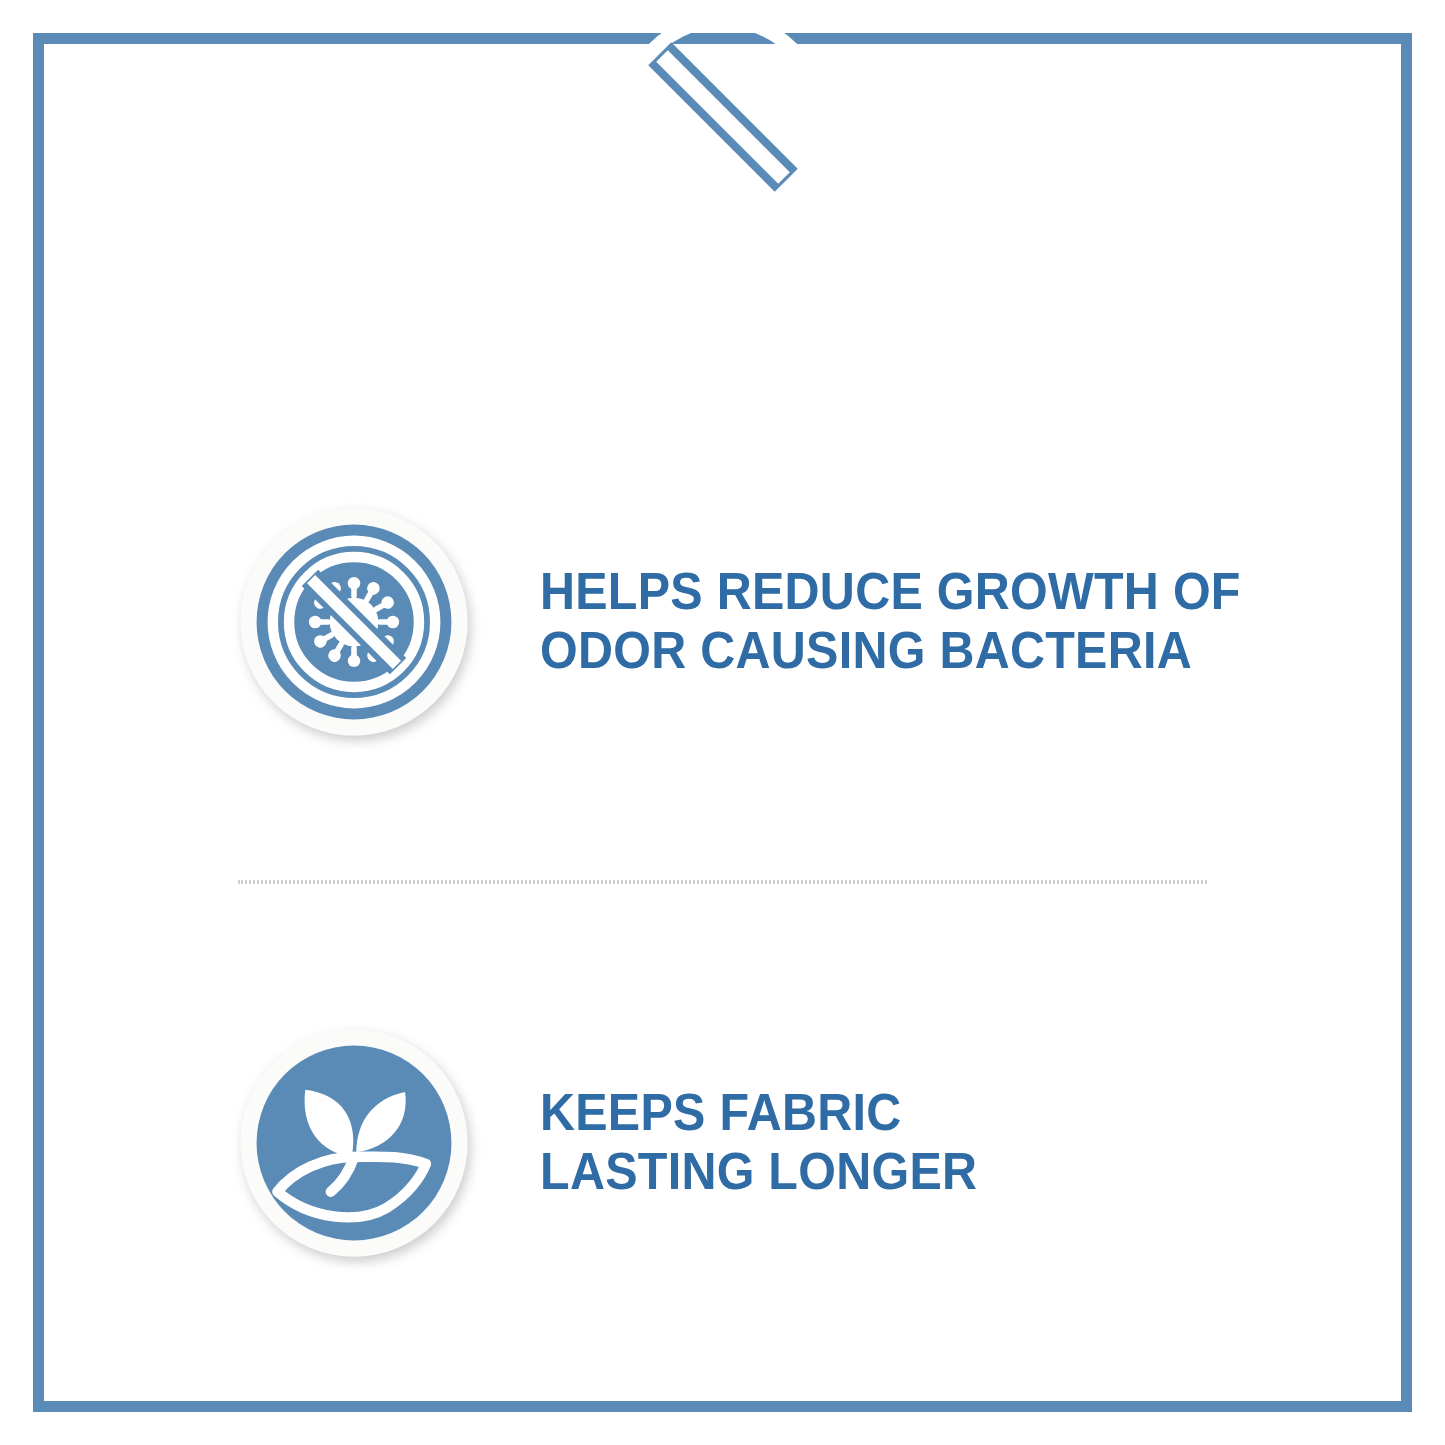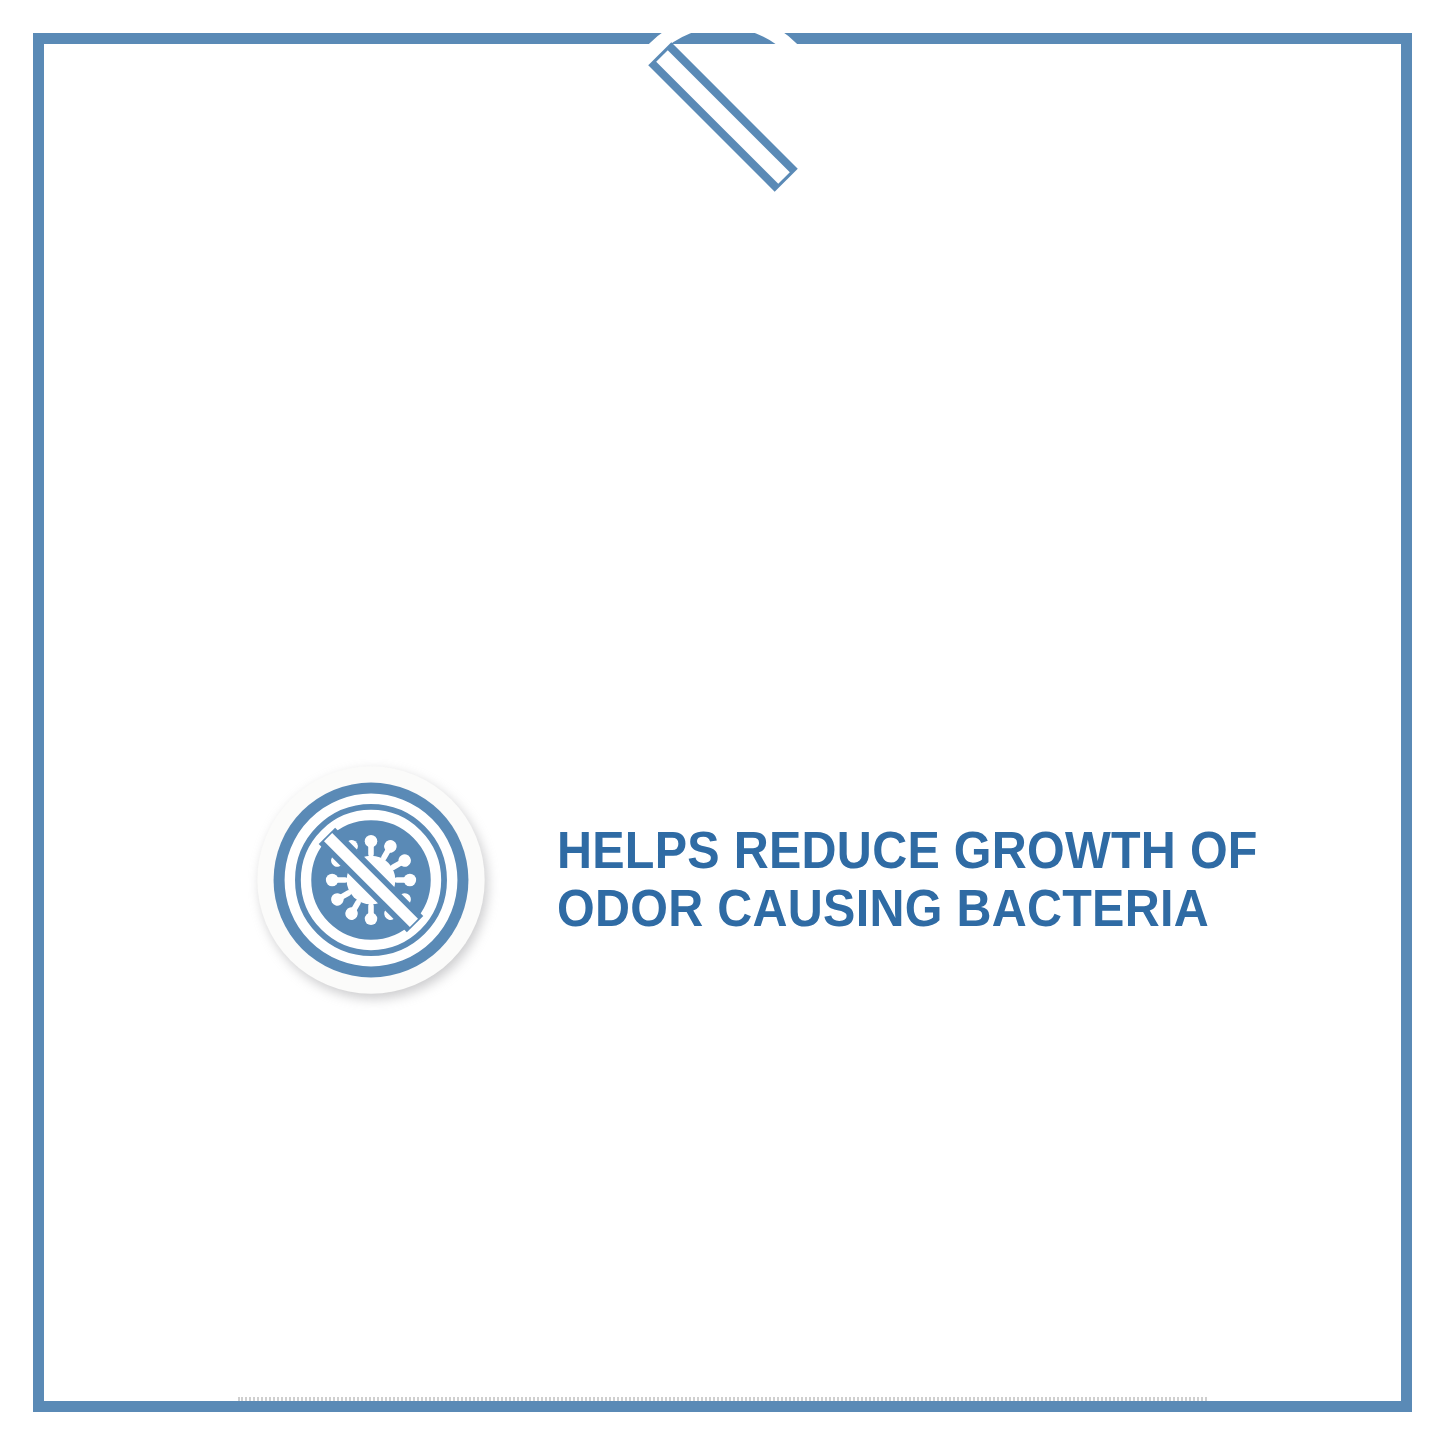--- a/index.html
+++ b/index.html
@@ -101,21 +101,20 @@
     display: flex;
     flex-direction: column;
   }
 
   .feature-row {
     flex: 1 1 0;
     display: flex;
     align-items: center;
     padding-left: 194px;
     box-sizing: border-box;
-    margin-left: 17px;
   }
 
   .divider {
     height: 0;
     margin: 0 194px 0 194px;
     border-top: 2px dotted #cfcfcf;
   }
 
   .feature-icon {
     flex: 0 0 auto;
@@ -291,17 +290,38 @@
           <span>HELPS REDUCE GROWTH OF</span>
           <span class="l2">ODOR CAUSING BACTERIA</span>
         </div>
       </div>
 
       <div class="divider"></div>
 
 
       <div class="divider"></div>
 
+      <div class="feature-row">
+        <div class="feature-icon">
+          <svg viewBox="0 0 200 200" aria-hidden="true">
+            <circle cx="100" cy="100" r="98" fill="#fbfbfa"></circle>
+            <circle cx="100" cy="100" r="84" fill="#5a8ab6"></circle>
+
+            <path d="M98 112 C70 108 54 86 58 54 C90 58 104 80 98 112 Z" fill="#ffffff"></path>
+
+            <path d="M102 108 C102 82 116 62 144 56 C148 84 130 104 102 108 Z" fill="#ffffff"></path>
+
+            <path d="M100 112 C74 112 48 124 34 142 C62 166 104 170 128 156 C148 144 158 128 162 118
+                     C140 110 118 112 100 112 Z" fill="none" stroke="#ffffff" stroke-width="9" stroke-linejoin="round"></path>
+
+            <path d="M100 112 C96 124 90 134 80 142" fill="none" stroke="#ffffff" stroke-width="9" stroke-linecap="round"></path>
+          </svg>
+        </div>
+        <div class="feature-text">
+          <span>KEEPS FABRIC</span>
+          <span class="l2">LASTING LONGER</span>
+        </div>
+      </div>
 
     </div>
   </div>
 
 </div>
 
 </body></html>

